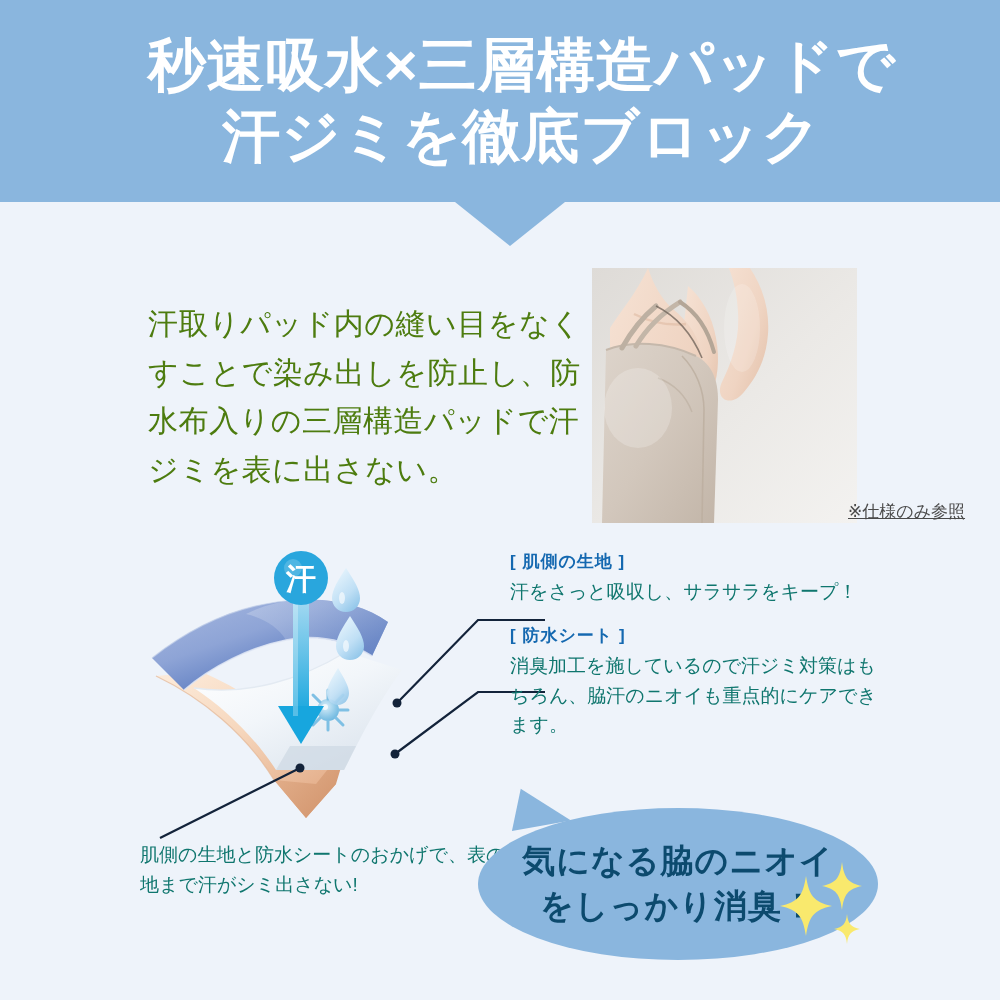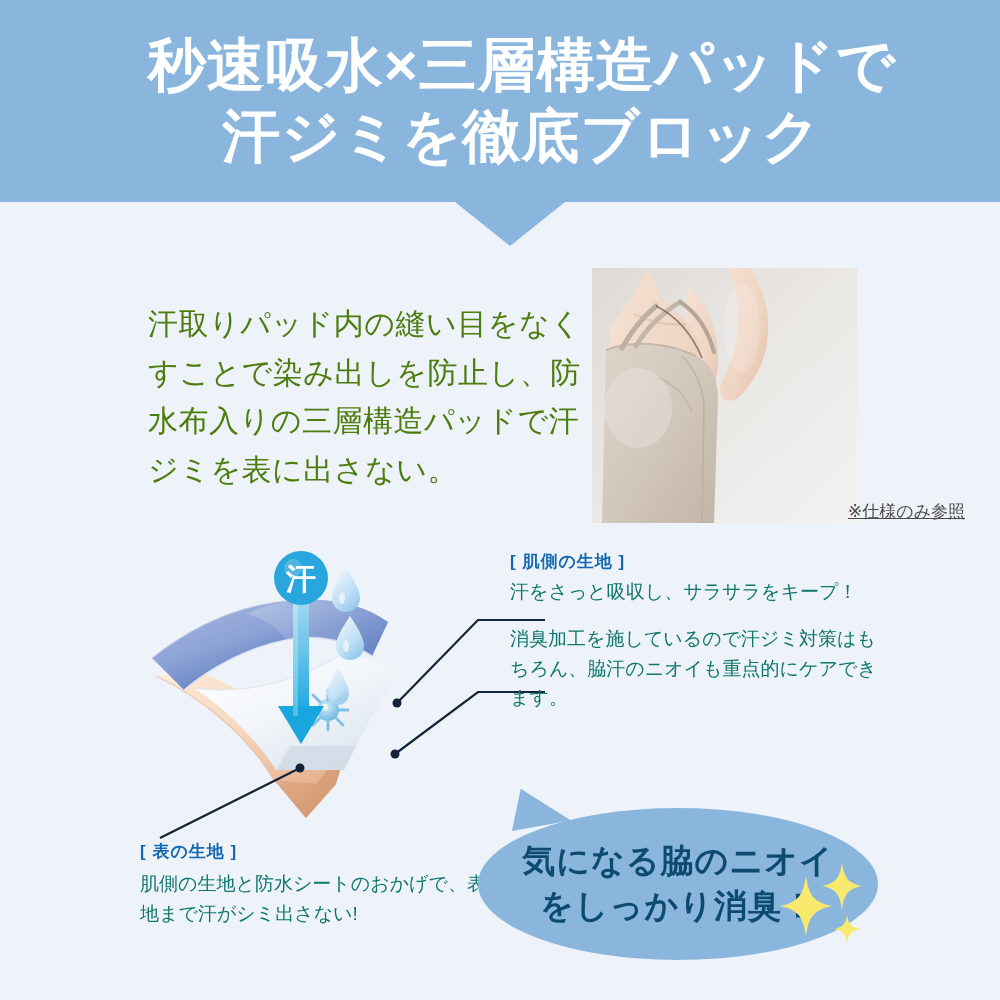--- a/index.html
+++ b/index.html
@@ -337,25 +337,25 @@
       </g>
     </svg>
   </div>
 
   <div class="callout" id="callout-skin">
     <div class="callout-title">[ 肌側の生地 ]</div>
     <div class="callout-body">汗をさっと吸収し、サラサラをキープ！</div>
   </div>
 
   <div class="callout" id="callout-water">
+    <div class="callout-title">[ 防水シート ]</div>
     <div class="callout-body">消臭加工を施しているので汗ジミ対策はもちろん、脇汗のニオイも重点的にケアできます。</div>
   </div>
 
   <div class="callout" id="callout-outer">
-    <div class="callout-title">[ 表の生地 ]</div>
     <div class="callout-body">肌側の生地と防水シートのおかげで、表の生地まで汗がシミ出さない!</div>
   </div>
 
   <div class="bubble">
     <div class="bubble-tail"></div>
     <div class="bubble-line">気になる脇のニオイ</div>
     <div class="bubble-line">をしっかり消臭！</div>
     <div class="sparkles">
       <svg viewBox="0 0 96 86">
         <path d="M30 14 C33 34,38 40,56 44 C38 48,33 54,30 74

